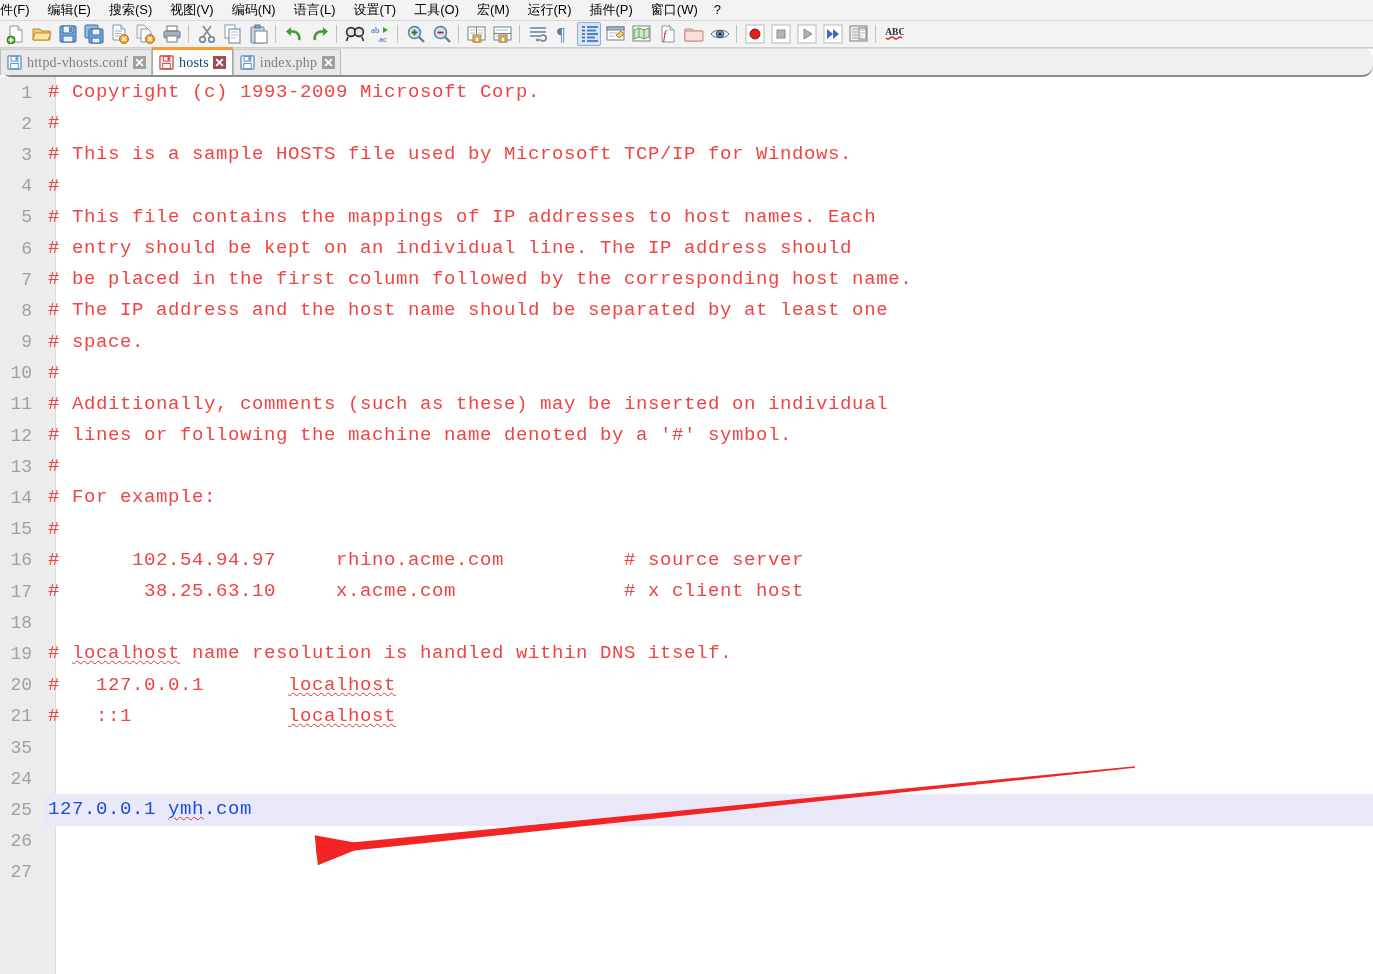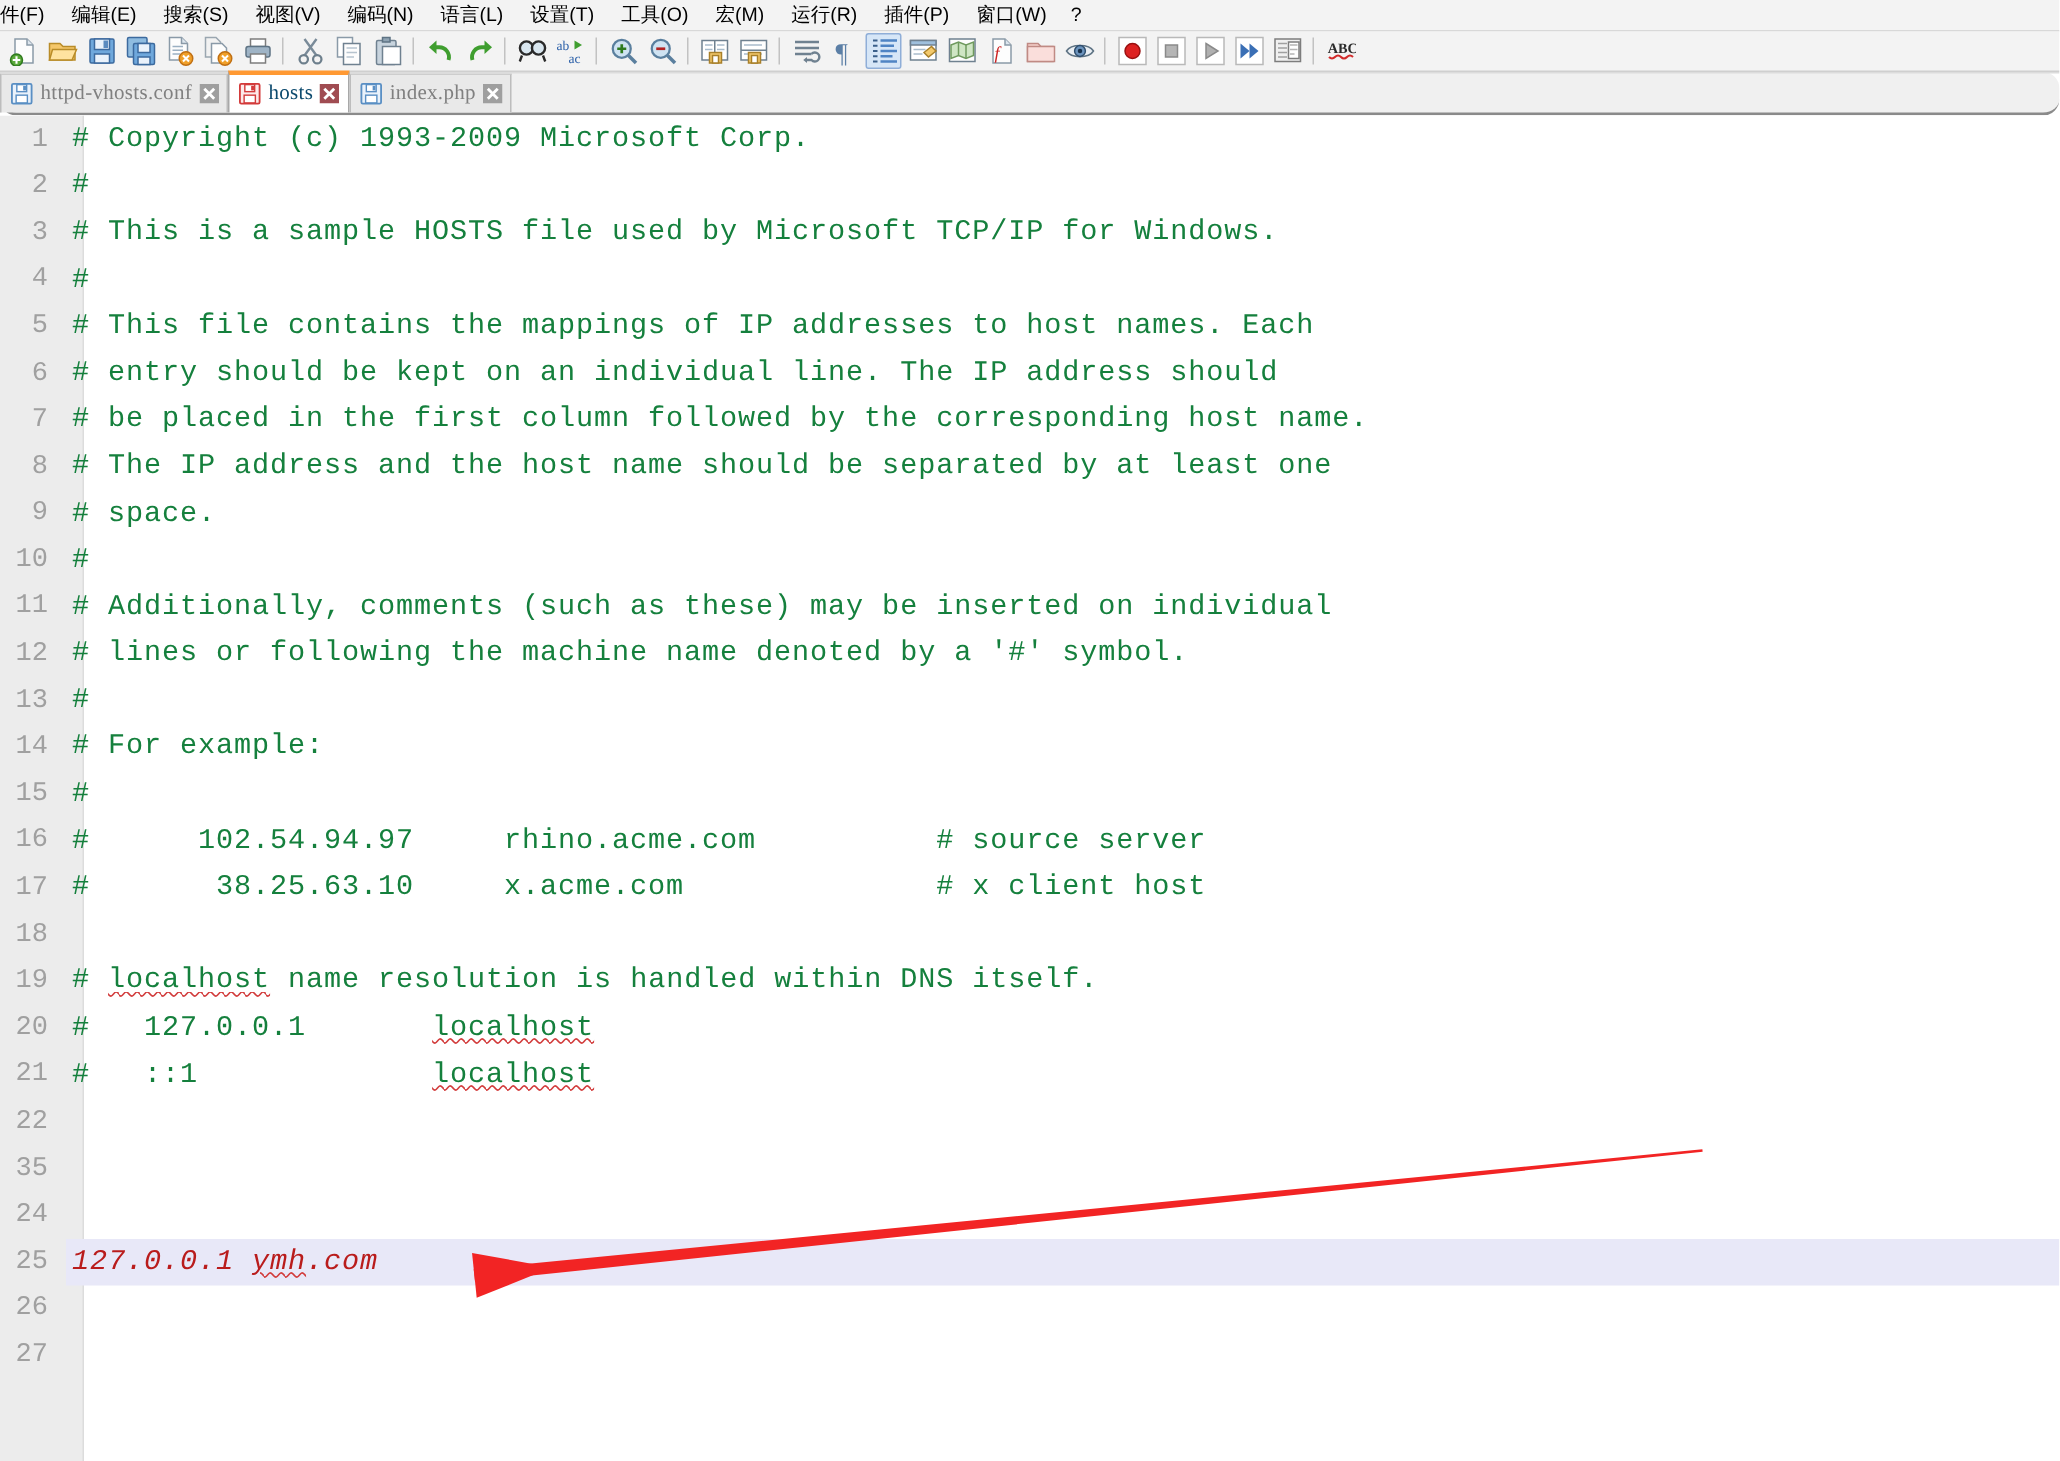--- a/index.html
+++ b/index.html
@@ -156,24 +156,24 @@
   }
   .code {
     flex: 1 1 auto;
     height: 31.2px;
     line-height: 31.2px;
     padding-left: 4px;
     font-family: "Liberation Mono", "DejaVu Sans Mono", monospace;
     font-size: 19px;
     letter-spacing: 0.6px;
     white-space: pre;
-    color: #15803d;
+    color: #ef4444;
     overflow: hidden;
   }
-  .code.plain { color: #b91c1c; font-style: italic; }
+  .code.plain { color: #1d4ed8; }
   .squig {
     text-decoration: underline;
     text-decoration-style: wavy;
     text-decoration-color: #d23b3b;
     text-decoration-thickness: 1px;
     text-underline-offset: 2px;
     text-align: right;
   }
 
   
@@ -570,24 +570,20 @@
       </div>
       <div class="row">
         <div class="ln">20</div>
         <div class="code">#   127.0.0.1       <span class="squig">localhost</span></div>
       </div>
       <div class="row">
         <div class="ln">21</div>
         <div class="code">#   ::1             <span class="squig">localhost</span></div>
       </div>
       <div class="row">
-        <div class="ln">22</div>
-        <div class="code"></div>
-      </div>
-      <div class="row">
         <div class="ln">35</div>
         <div class="code"></div>
       </div>
       <div class="row">
         <div class="ln">24</div>
         <div class="code"></div>
       </div>
       <div class="row current">
         <div class="ln">25</div>
         <div class="code plain">127.0.0.1 <span class="squig">ymh</span>.com</div>

